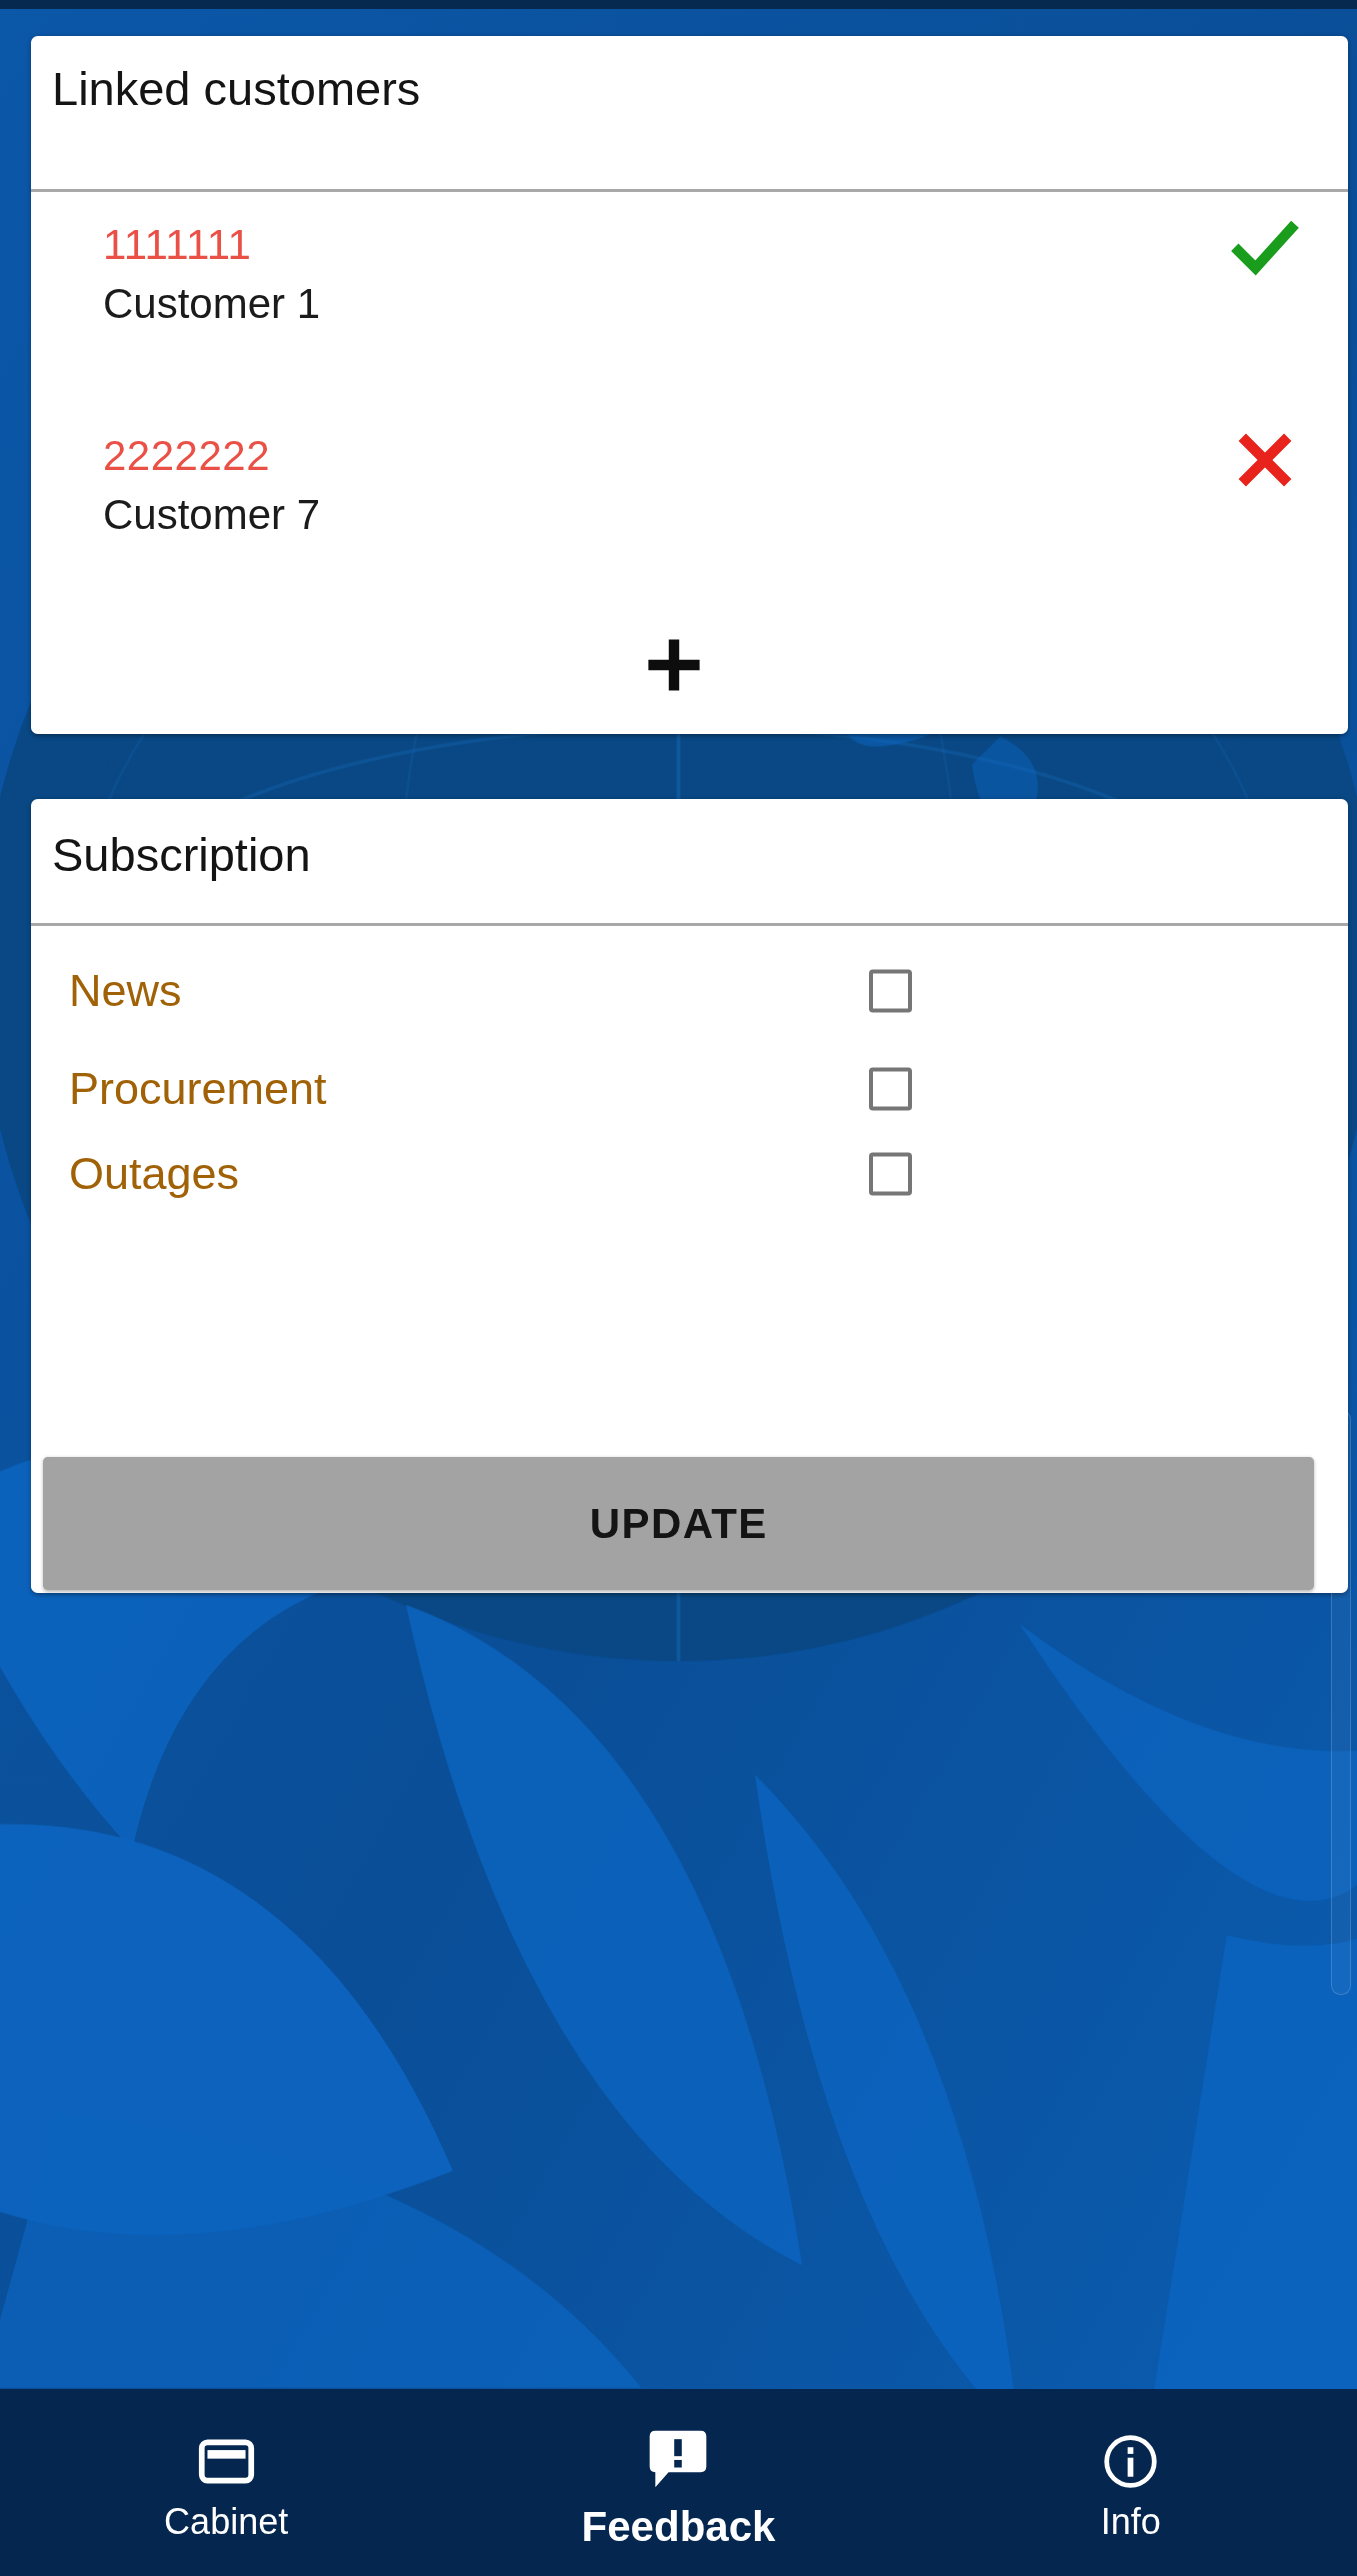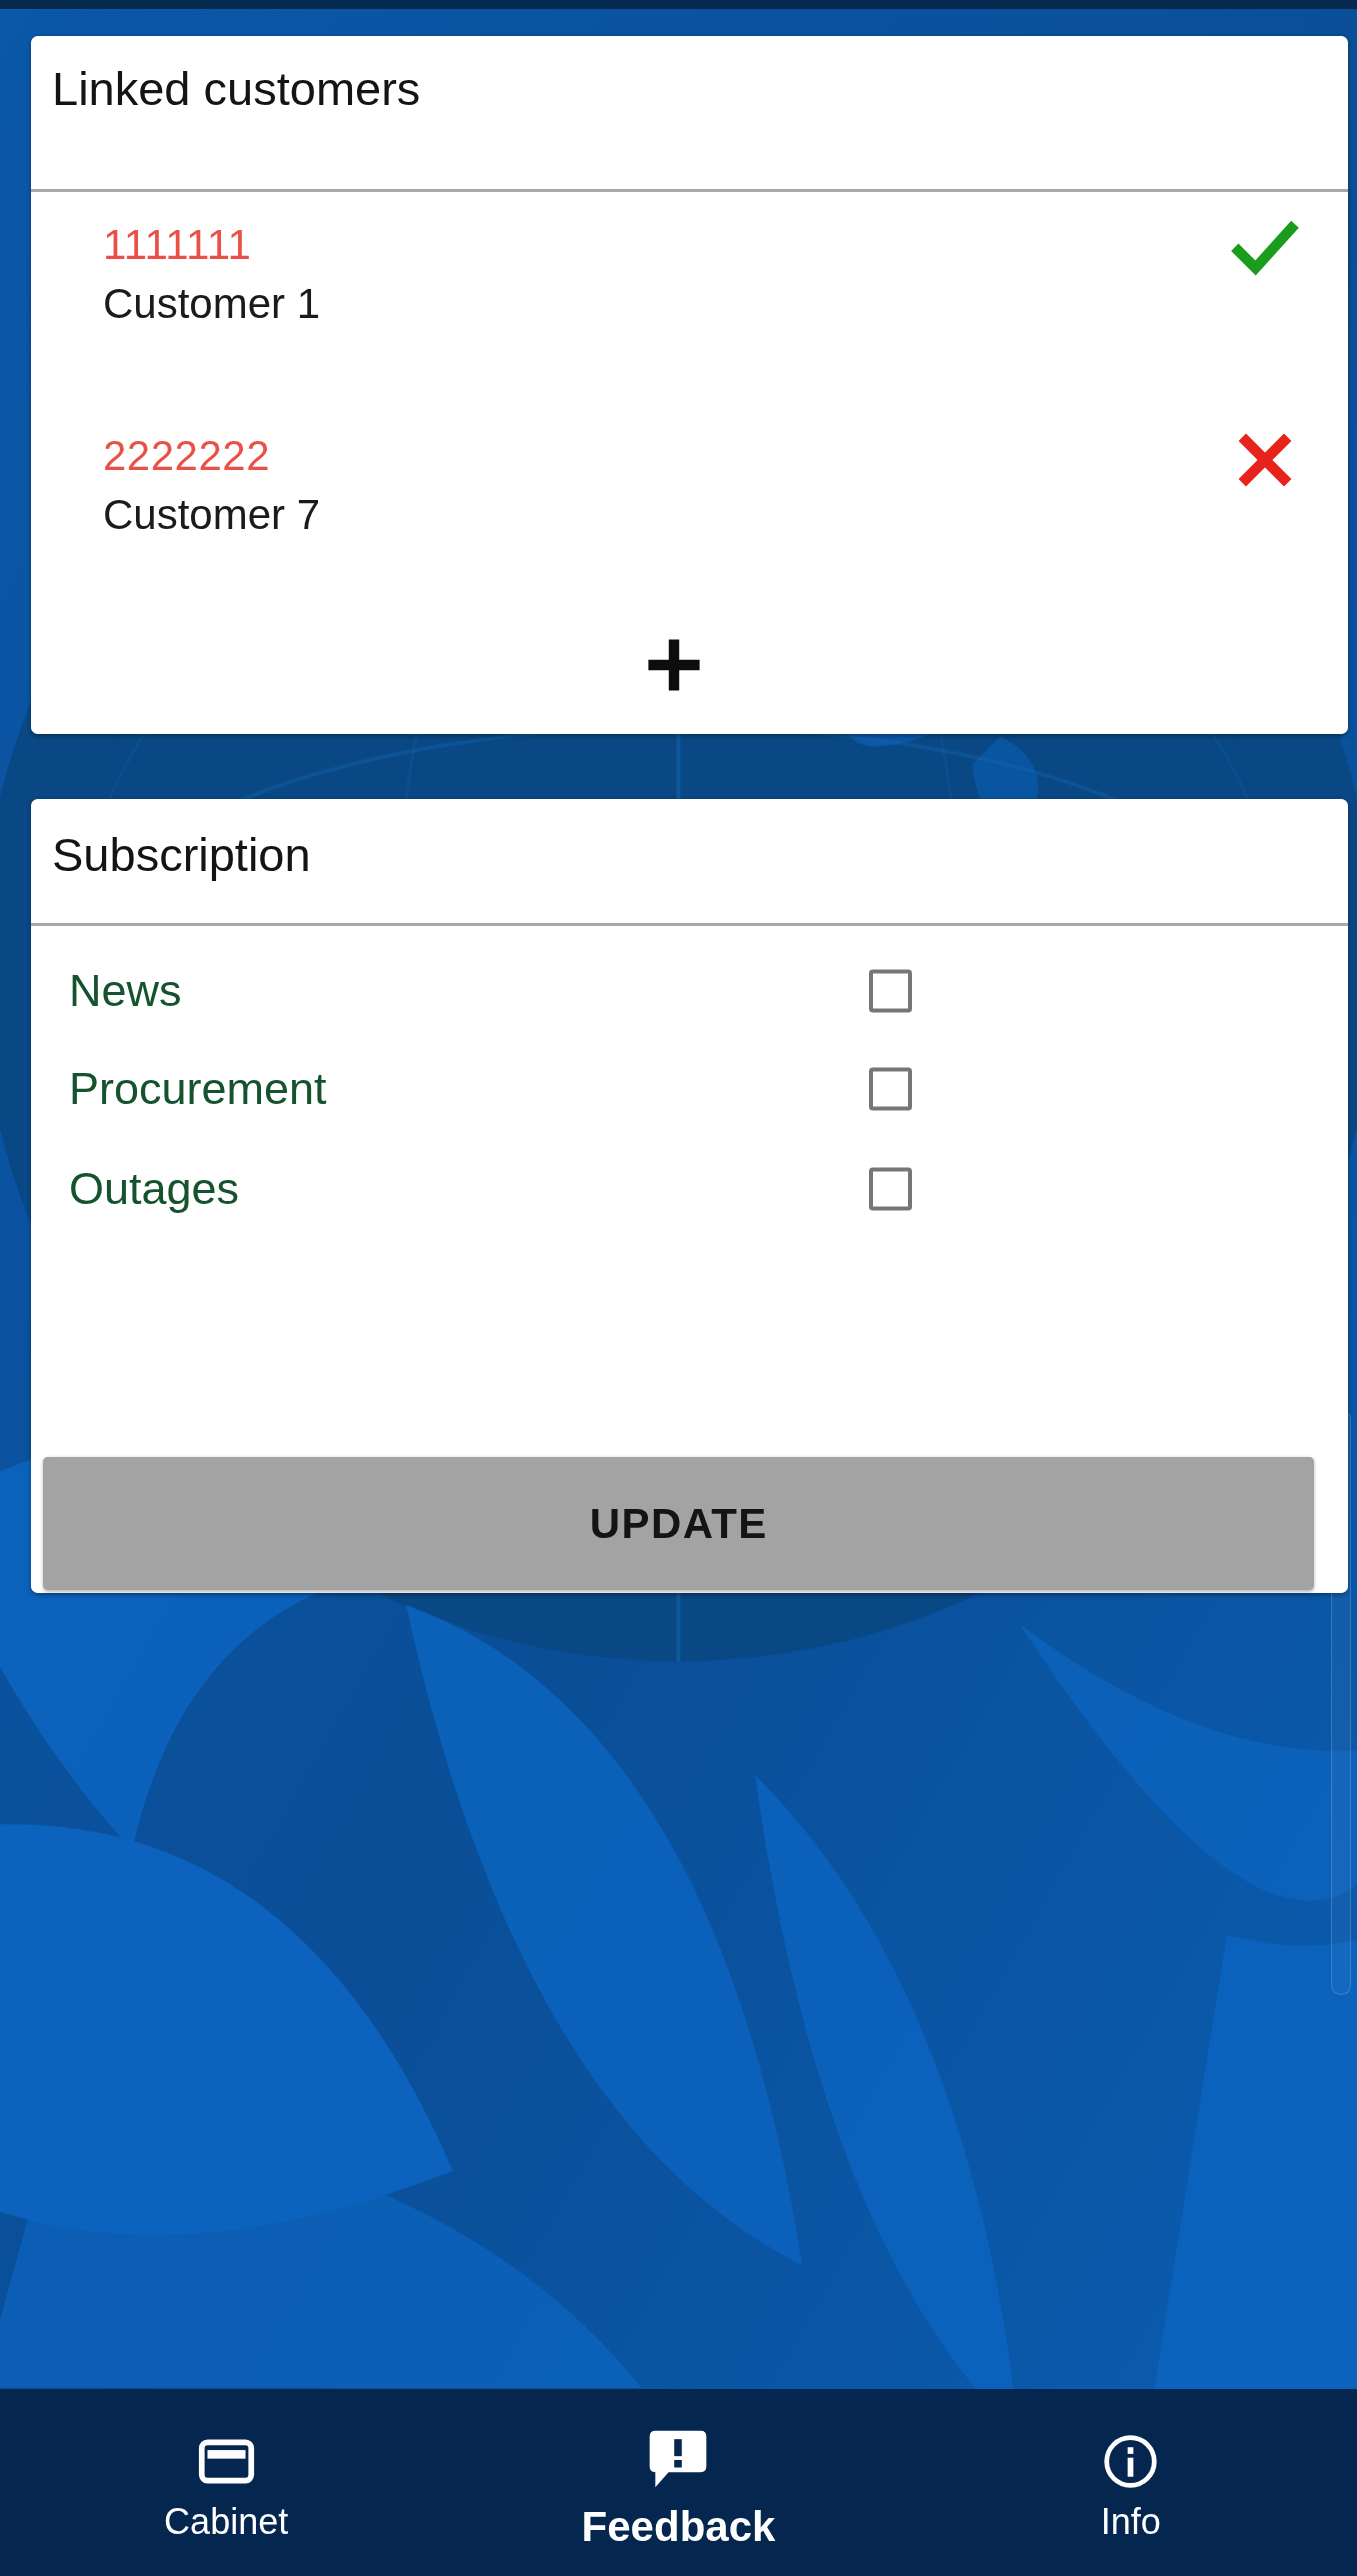--- a/index.html
+++ b/index.html
@@ -108,27 +108,27 @@
   .add-btn svg { display:block; width:74px; height:74px; }
 
   
   .sub-row {
     position: absolute;
     left: 0; width: 100%;
     height: 98px;
   }
   #sub-row-0 { top: 143px; }
   #sub-row-1 { top: 241px; }
-  #sub-row-2 { top: 341px; text-decoration: underline; }
+  #sub-row-2 { top: 326px; text-decoration: underline; }
   .sub-label {
     position: absolute;
     left: 38px; top: 50%;
     transform: translateY(-50%);
     font-size: 45px;
-    color: #14532d;
+    color: #a16207;
     white-space: nowrap;
   }
   .sub-checkbox {
     position: absolute;
     left: 838px; top: 50%;
     transform: translateY(-50%);
     width: 43px; height: 43px;
     box-sizing: border-box;
     border: 4.7px solid #767676;
     border-radius: 3.8px;

